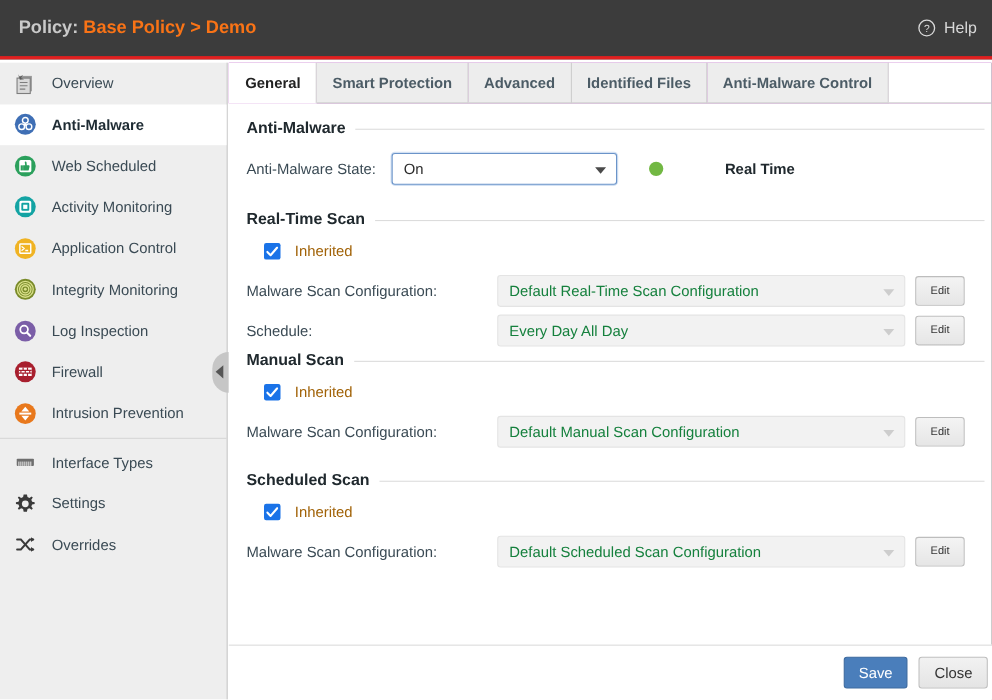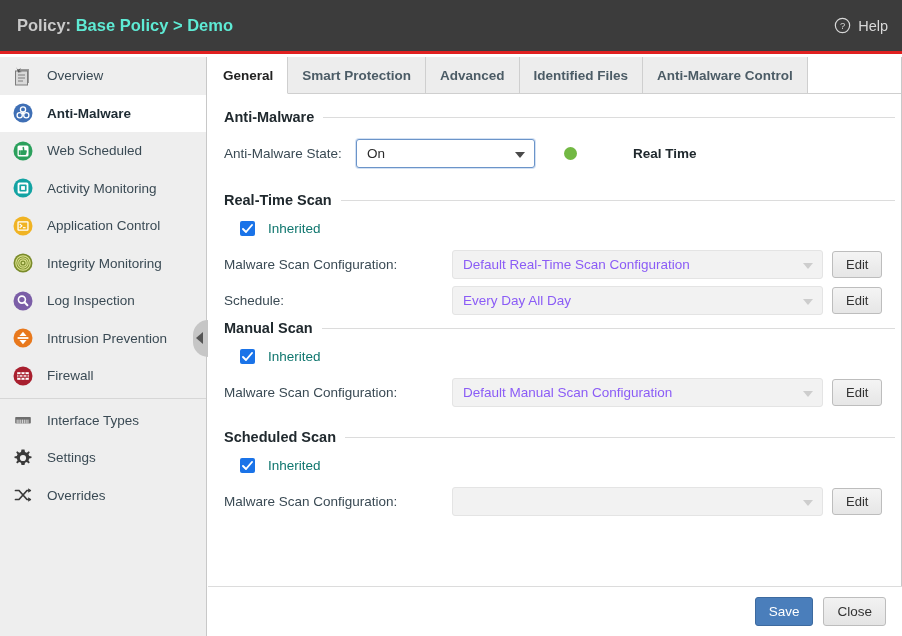--- a/index.html
+++ b/index.html
@@ -23,21 +23,21 @@
     background: #3c3c3c;
     border-bottom: 3px solid #e02020;
     display: flex; align-items: center;
   }
   .title-text {
     margin-left: 17px;
     font-size: 16.5px;
     white-space: nowrap;
   }
   .title-prefix { color: #c9c9c9; font-weight: bold; }
-  .title-main { color: #5eead4; font-weight: bold; }
+  .title-main { color: #f97316; font-weight: bold; }
   .help-area {
     margin-left: auto; margin-right: 14px;
     display: flex; align-items: center; gap: 7px;
     color: #d8d8d8; font-size: 14.5px;
   }
   .help-icon { width: 17px; height: 17px; display: block; }
 
   
   .sidebar {
     position: absolute; left: 0; top: 57px;
@@ -169,37 +169,37 @@
   .select.enabled {
     background: #ffffff;
     border: 1px solid #6b94c9;
     box-shadow: 0 0 0 1px rgba(130,170,220,0.35);
     color: #2b2b2b;
     cursor: pointer;
   }
   .select.disabled {
     background: #f2f2f2;
     border: 1px solid #e4e4e4;
-    color: #8b5cf6;
+    color: #15803d;
   }
   .select .chev {
     position: absolute; right: 9px; top: 50%;
     margin-top: -2px;
     width: 0; height: 0;
     border-left: 5.5px solid transparent;
     border-right: 5.5px solid transparent;
   }
   .select.enabled .chev { border-top: 6px solid #4a4a4a; }
   .select.disabled .chev { border-top: 6px solid #cdcdcd; }
 
   .btn {
     height: 27px;
     padding: 0 13px;
     display: inline-flex; align-items: center; justify-content: center;
-    font-size: 13px;
+    font-size: 10px;
     border-radius: 3px;
     cursor: pointer;
     white-space: nowrap;
   }
   .btn-edit {
     background: linear-gradient(#f4f4f4, #e6e6e6);
     border: 1px solid #bdbdbd;
     color: #333333;
   }
   .btn-save {
@@ -221,41 +221,41 @@
     width: 15px; height: 15px;
     background: #1a73e8;
     border-radius: 2px;
     position: relative;
     flex: 0 0 15px;
     cursor: pointer;
   }
   .checkbox svg { position: absolute; left: 2px; top: 2.5px; }
   .check-label {
     margin-left: 13px;
-    font-size: 13.5px; color: #0f766e;
+    font-size: 13.5px; color: #a16207;
   }
 
   .dot {
     width: 13px; height: 13px; border-radius: 50%;
     background: #72b843;
     flex: 0 0 13px;
   }
   .status-label {
     margin-left: 17px;
     font-size: 13.5px; font-weight: bold; color: #20292e; padding-left: 39px;
   }
 
   
   .footer {
     position: absolute; left: 0; bottom: 0;
     width: 694px; height: 50px;
     border-top: 1px solid #dcdcdc;
     display: flex; align-items: center; justify-content: flex-end;
     gap: 10px;
-    padding-right: 16px;
+    padding-right: 4px;
     background: #ffffff;
   }
 </style>
 </head>
 <body>
 
 <div class="titlebar">
   <div class="title-text">
     <span class="title-prefix">Policy:</span>
     <span class="title-main">Base Policy &gt; Demo</span>
@@ -336,49 +336,49 @@
     <span class="nav-label">Integrity Monitoring</span>
   </div>
 
   <div class="nav-item">
     <svg class="nav-icon" viewBox="0 0 22 22">
       <circle cx="11" cy="11" r="9.5" fill="#7b5ea7"></circle>
       <circle cx="9.9" cy="9.6" r="3.5" fill="none" stroke="#ffffff" stroke-width="1.6"></circle>
       <line x1="12.5" y1="12.3" x2="15.4" y2="15.2" stroke="#ffffff" stroke-width="2" stroke-linecap="round"></line>
     </svg>
     <span class="nav-label">Log Inspection</span>
-  </div>
-
-  <div class="nav-item">
-    <svg class="nav-icon" viewBox="0 0 22 22">
-      <circle cx="11" cy="11" r="9.5" fill="#e8781c"></circle>
-      <path d="M11 4.8 L14.6 9 L7.4 9 Z" fill="#ffffff"></path>
-      <rect x="5.6" y="10.1" width="10.8" height="1.8" fill="#ffffff"></rect>
-      <path d="M11 17.2 L14.6 13 L7.4 13 Z" fill="#ffffff"></path>
-    </svg>
-    <span class="nav-label">Intrusion Prevention</span>
   </div>
 
   <div class="nav-item">
     <svg class="nav-icon" viewBox="0 0 22 22">
       <circle cx="11" cy="11" r="9.5" fill="#a81f2e"></circle>
       <rect x="5.2" y="7.2" width="11.6" height="7.6" fill="#ffffff"></rect>
       <line x1="5.2" y1="9.7" x2="16.8" y2="9.7" stroke="#a81f2e" stroke-width="1.1"></line>
       <line x1="5.2" y1="12.2" x2="16.8" y2="12.2" stroke="#a81f2e" stroke-width="1.1"></line>
       <line x1="9" y1="7.2" x2="9" y2="9.7" stroke="#a81f2e" stroke-width="1.1"></line>
       <line x1="13" y1="7.2" x2="13" y2="9.7" stroke="#a81f2e" stroke-width="1.1"></line>
       <line x1="7" y1="9.7" x2="7" y2="12.2" stroke="#a81f2e" stroke-width="1.1"></line>
       <line x1="11" y1="9.7" x2="11" y2="12.2" stroke="#a81f2e" stroke-width="1.1"></line>
       <line x1="15" y1="9.7" x2="15" y2="12.2" stroke="#a81f2e" stroke-width="1.1"></line>
       <line x1="9" y1="12.2" x2="9" y2="14.8" stroke="#a81f2e" stroke-width="1.1"></line>
       <line x1="13" y1="12.2" x2="13" y2="14.8" stroke="#a81f2e" stroke-width="1.1"></line>
     </svg>
     <span class="nav-label">Firewall</span>
   </div>
 
+  <div class="nav-item">
+    <svg class="nav-icon" viewBox="0 0 22 22">
+      <circle cx="11" cy="11" r="9.5" fill="#e8781c"></circle>
+      <path d="M11 4.8 L14.6 9 L7.4 9 Z" fill="#ffffff"></path>
+      <rect x="5.6" y="10.1" width="10.8" height="1.8" fill="#ffffff"></rect>
+      <path d="M11 17.2 L14.6 13 L7.4 13 Z" fill="#ffffff"></path>
+    </svg>
+    <span class="nav-label">Intrusion Prevention</span>
+  </div>
+
   <div class="nav-divider"></div>
 
   <div class="nav-item">
     <svg class="nav-icon" viewBox="0 0 22 22">
       <rect x="3.2" y="8" width="15.6" height="6.6" rx="0.8" fill="#6e6e6e"></rect>
       <g fill="#d5d5d5">
         <rect x="4.6" y="10.6" width="1.1" height="4"></rect>
         <rect x="6.4" y="10.6" width="1.1" height="4"></rect>
         <rect x="8.2" y="10.6" width="1.1" height="4"></rect>
         <rect x="10" y="10.6" width="1.1" height="4"></rect>
@@ -439,21 +439,21 @@
 
   <div class="panel">
 
     <div class="section-head" style="margin-top:15px;">
       <div class="section-title">Anti-Malware</div>
       <div class="section-rule"></div>
     </div>
 
     <div class="row" style="margin-top:14px;">
       <div class="field-label" style="width:126px;">Anti-Malware State:</div>
-      <div class="select enabled" style="width:179px; margin-left:6px;">
+      <div class="select enabled" style="width:205px; margin-left:6px;">
         <span>On</span>
         <span class="chev"></span>
       </div>
       <div class="dot" style="margin-left:29px;"></div>
       <div class="status-label">Real Time</div>
     </div>
 
     <div class="section-head" style="margin-top:24px;">
       <div class="section-title">Real-Time Scan</div>
       <div class="section-rule"></div>
@@ -525,20 +525,21 @@
         <svg width="11" height="10" viewBox="0 0 11 10">
           <path d="M1 5 L4 8 L10 1" fill="none" stroke="#ffffff" stroke-width="1.9" stroke-linecap="round" stroke-linejoin="round"></path>
         </svg>
       </div>
       <span class="check-label">Inherited</span>
     </div>
 
     <div class="row" style="margin-top:14px;">
       <div class="field-label" style="width:228px;">Malware Scan Configuration:</div>
       <div class="select disabled" style="width:371px;">
+        <span>Default Scheduled Scan Configuration</span>
         <span class="chev"></span>
       </div>
       <div class="btn btn-edit" style="margin-left:9px;">
         <span>Edit</span>
       </div>
     </div>
 
   </div>
 
   <div class="footer">

